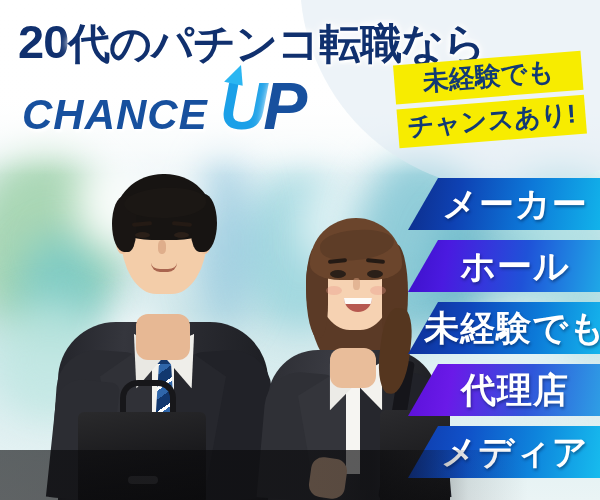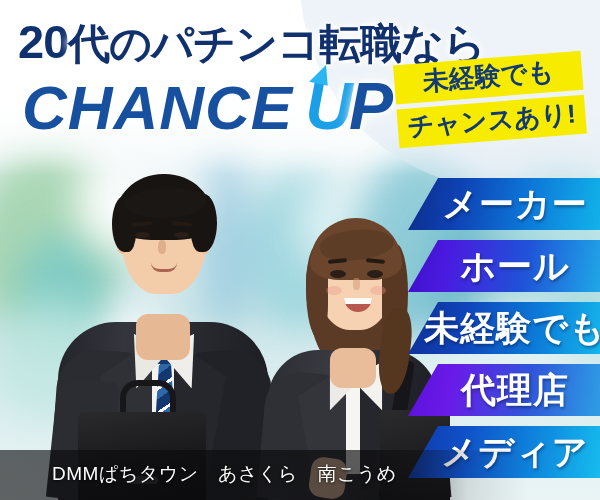--- a/index.html
+++ b/index.html
@@ -135,21 +135,21 @@
 
   
   .headline1{
     position:absolute;left:18px;top:14px;z-index:30;
     font-size:42px;font-weight:700;color:#10306e;letter-spacing:-1px;white-space:nowrap;
     text-shadow:0 0 7px #fff,0 0 7px #fff,0 0 14px #fff,1px 2px 2px rgba(255,255,255,.95);
   }
   .headline1 .num{font-size:47px;}
   .chance-row{position:absolute;left:22px;top:68px;z-index:30;white-space:nowrap;}
   .chance{
-    font-size:62px;font-weight:700;font-style:italic;color:#17509e;letter-spacing:1px;
+    font-size:42px;font-weight:700;font-style:italic;color:#17509e;letter-spacing:1px;
     text-shadow:0 0 8px #fff,0 0 8px #fff,0 0 18px #fff,2px 3px 3px rgba(255,255,255,.9);
   }
   .up-wrap{position:relative;display:inline-block;margin-left:12px;}
   .up-u{
     font-size:66px;font-weight:700;font-style:italic;color:#1ba0e8;
     text-shadow:0 0 8px #fff,0 0 8px #fff,0 0 16px #fff;
   }
   .up-p{
     font-size:66px;font-weight:700;font-style:italic;color:#17509e;margin-left:-4px;
     text-shadow:0 0 8px #fff,0 0 8px #fff,0 0 16px #fff;
@@ -310,15 +310,14 @@
     </div>
     <div class="menu-item mi3">
       <span>代理店</span>
     </div>
     <div class="menu-item mi4">
       <span>メディア</span>
     </div>
   </div>
 
   <div class="caption-band"></div>
-  <div class="caption-text">DMMぱちタウン　あさくら　南こうめ</div>
 
 </div>
 
 </body></html>

